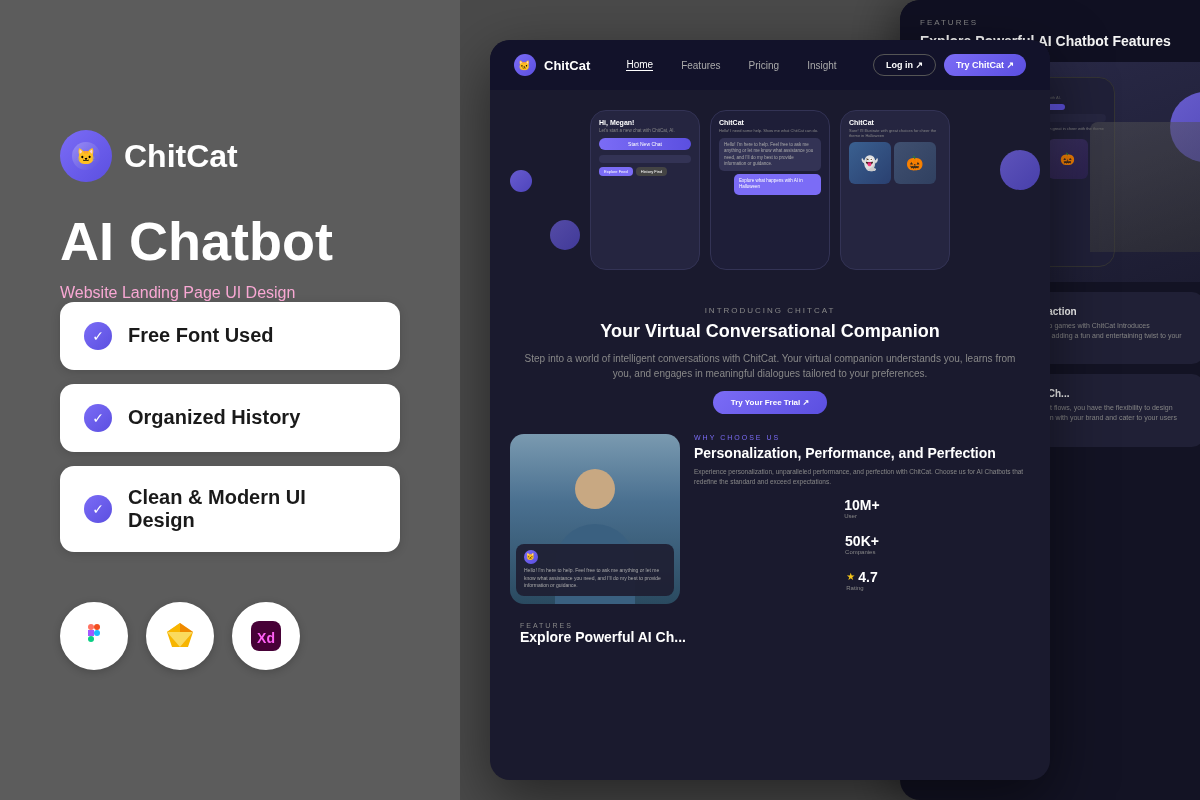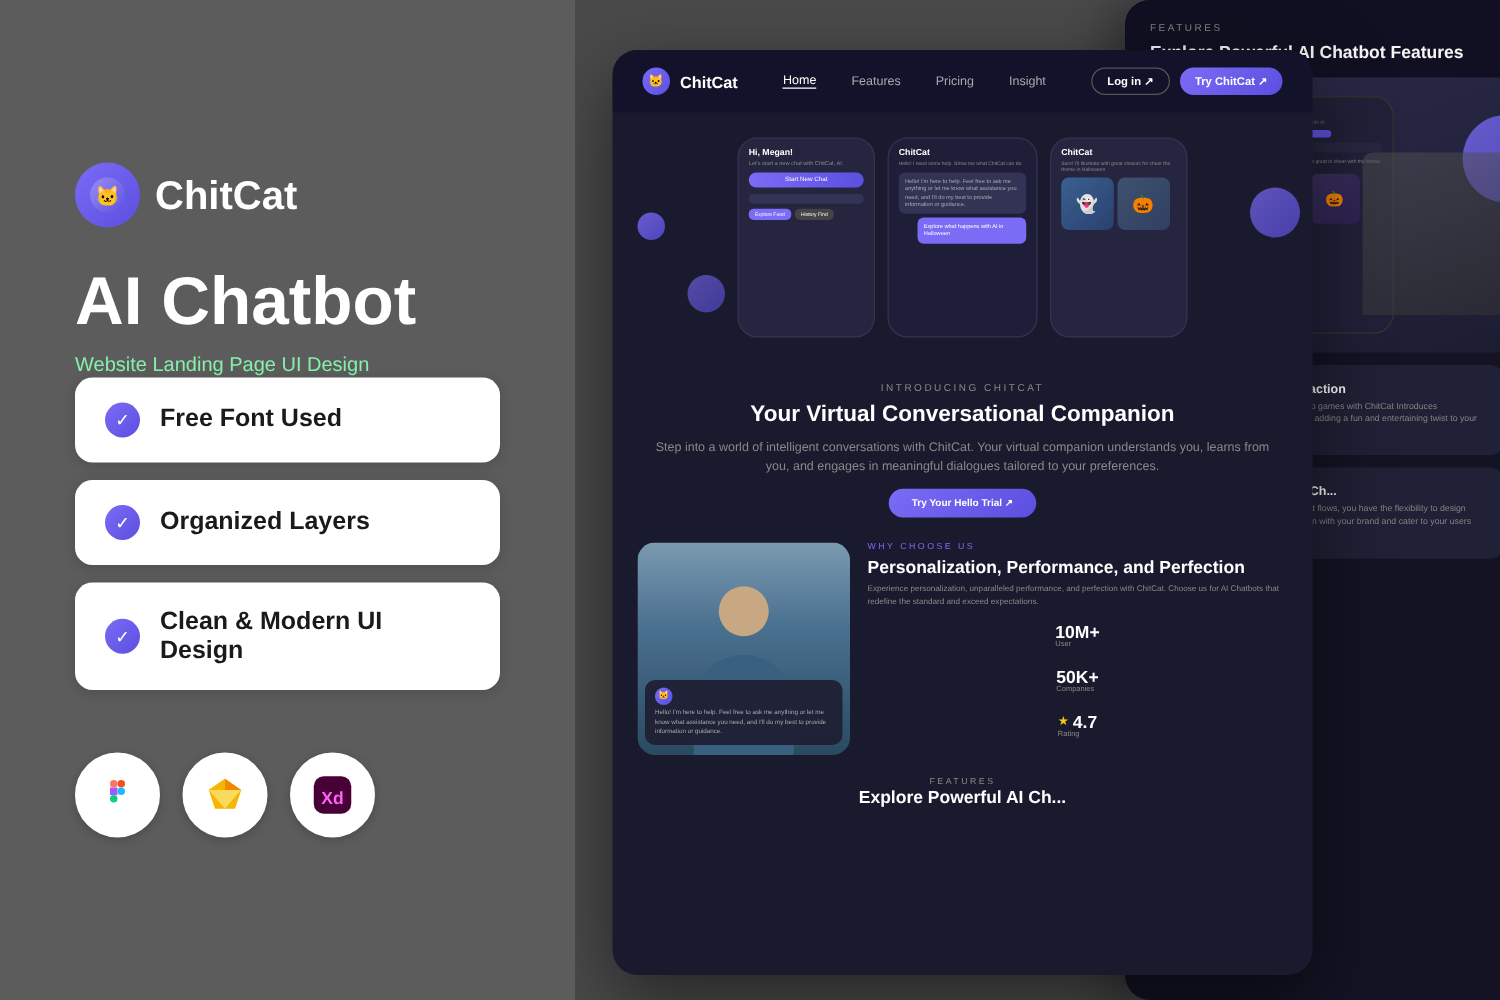--- a/index.html
+++ b/index.html
@@ -53,21 +53,21 @@
     .main-title {
       font-size: 54px;
       font-weight: 900;
       color: #ffffff;
       line-height: 1.1;
       margin-bottom: 12px;
     }
 
     .subtitle {
       font-size: 16px;
-      color: #86efac;
+      color: #f9a8d4;
       font-weight: 400;
     }
 
     .feature-badges {
       display: flex;
       flex-direction: column;
       gap: 14px;
       margin-bottom: 50px;
     }
 
@@ -439,21 +439,21 @@
 
     .rating-num {
       font-size: 14px;
       font-weight: 900;
       color: #ffffff;
     }
 
     
     .mockup-features-hint {
       padding: 8px 30px;
-      text-align: center;
+      text-align: left;
     }
 
     .features-tag {
       font-size: 7px;
       color: #888;
       letter-spacing: 2px;
       text-transform: uppercase;
     }
 
     .features-title {
@@ -582,21 +582,21 @@
   <h1 class="main-title">AI Chatbot</h1>
   <p class="subtitle">Website Landing Page UI Design</p>
 
   <div class="feature-badges">
     <div class="feature-badge">
       <div class="check-circle">✓</div>
       <span class="badge-label">Free Font Used</span>
     </div>
     <div class="feature-badge">
       <div class="check-circle">✓</div>
-      <span class="badge-label">Organized Layers</span>
+      <span class="badge-label">Organized History</span>
     </div>
     <div class="feature-badge">
       <div class="check-circle">✓</div>
       <span class="badge-label">Clean &amp; Modern UI Design</span>
     </div>
   </div>
 
   <div class="tool-icons">
 
     <div class="tool-icon figma">
@@ -728,21 +728,21 @@
           <div style="width:42px;height:42px;background:linear-gradient(135deg,#3a6090,#2a4070);border-radius:6px;display:flex;align-items:center;justify-content:center;font-size:14px;">👻</div>
           <div style="width:42px;height:42px;background:linear-gradient(135deg,#405070,#304060);border-radius:6px;display:flex;align-items:center;justify-content:center;font-size:14px;">🎃</div>
         </div>
       </div>
     </div>
 
     <div class="mockup-intro">
       <div class="intro-tag">INTRODUCING CHITCAT</div>
       <div class="intro-title">Your Virtual Conversational Companion</div>
       <div class="intro-desc">Step into a world of intelligent conversations with ChitCat. Your virtual companion understands you, learns from you, and engages in meaningful dialogues tailored to your preferences.</div>
-      <div class="try-btn">Try Your Hello Trial ↗</div>
+      <div class="try-btn">Try Your Free Trial ↗</div>
     </div>
 
     <div class="mockup-bottom">
 
       <div class="person-photo">
         <div class="person-photo-inner">
 
           <div class="person-head"></div>
           <div class="person-body"></div>
         </div>

